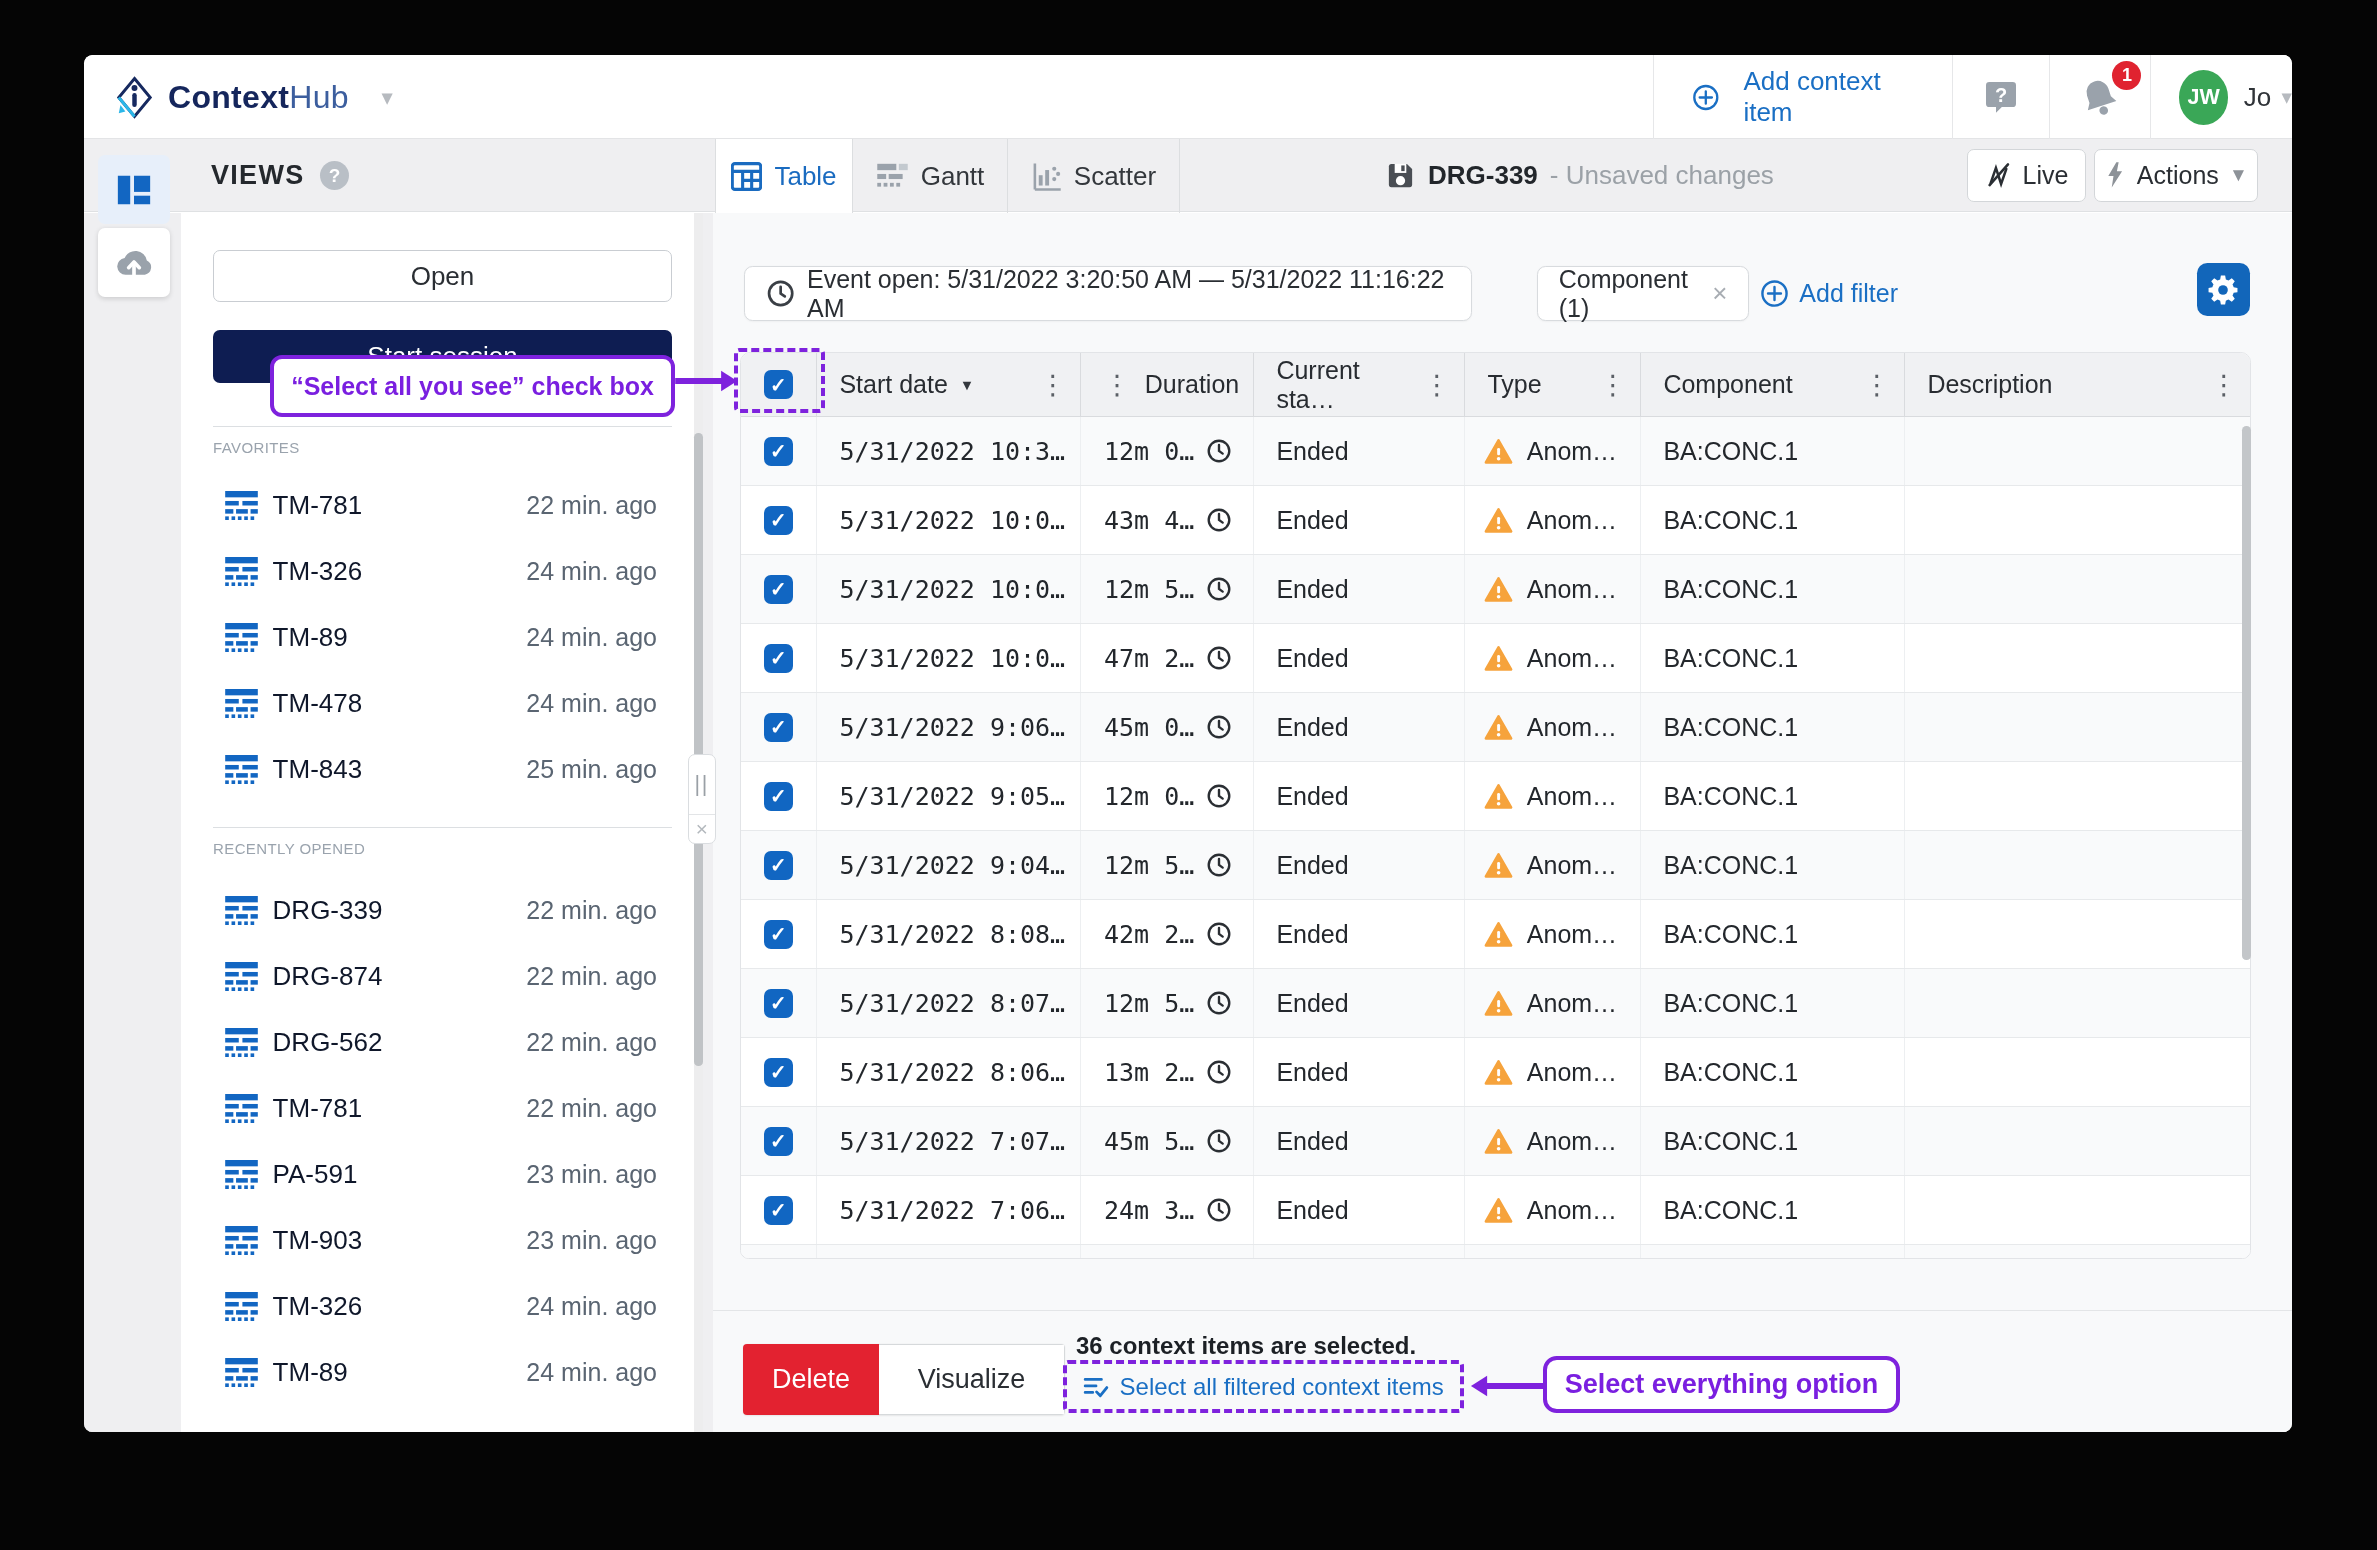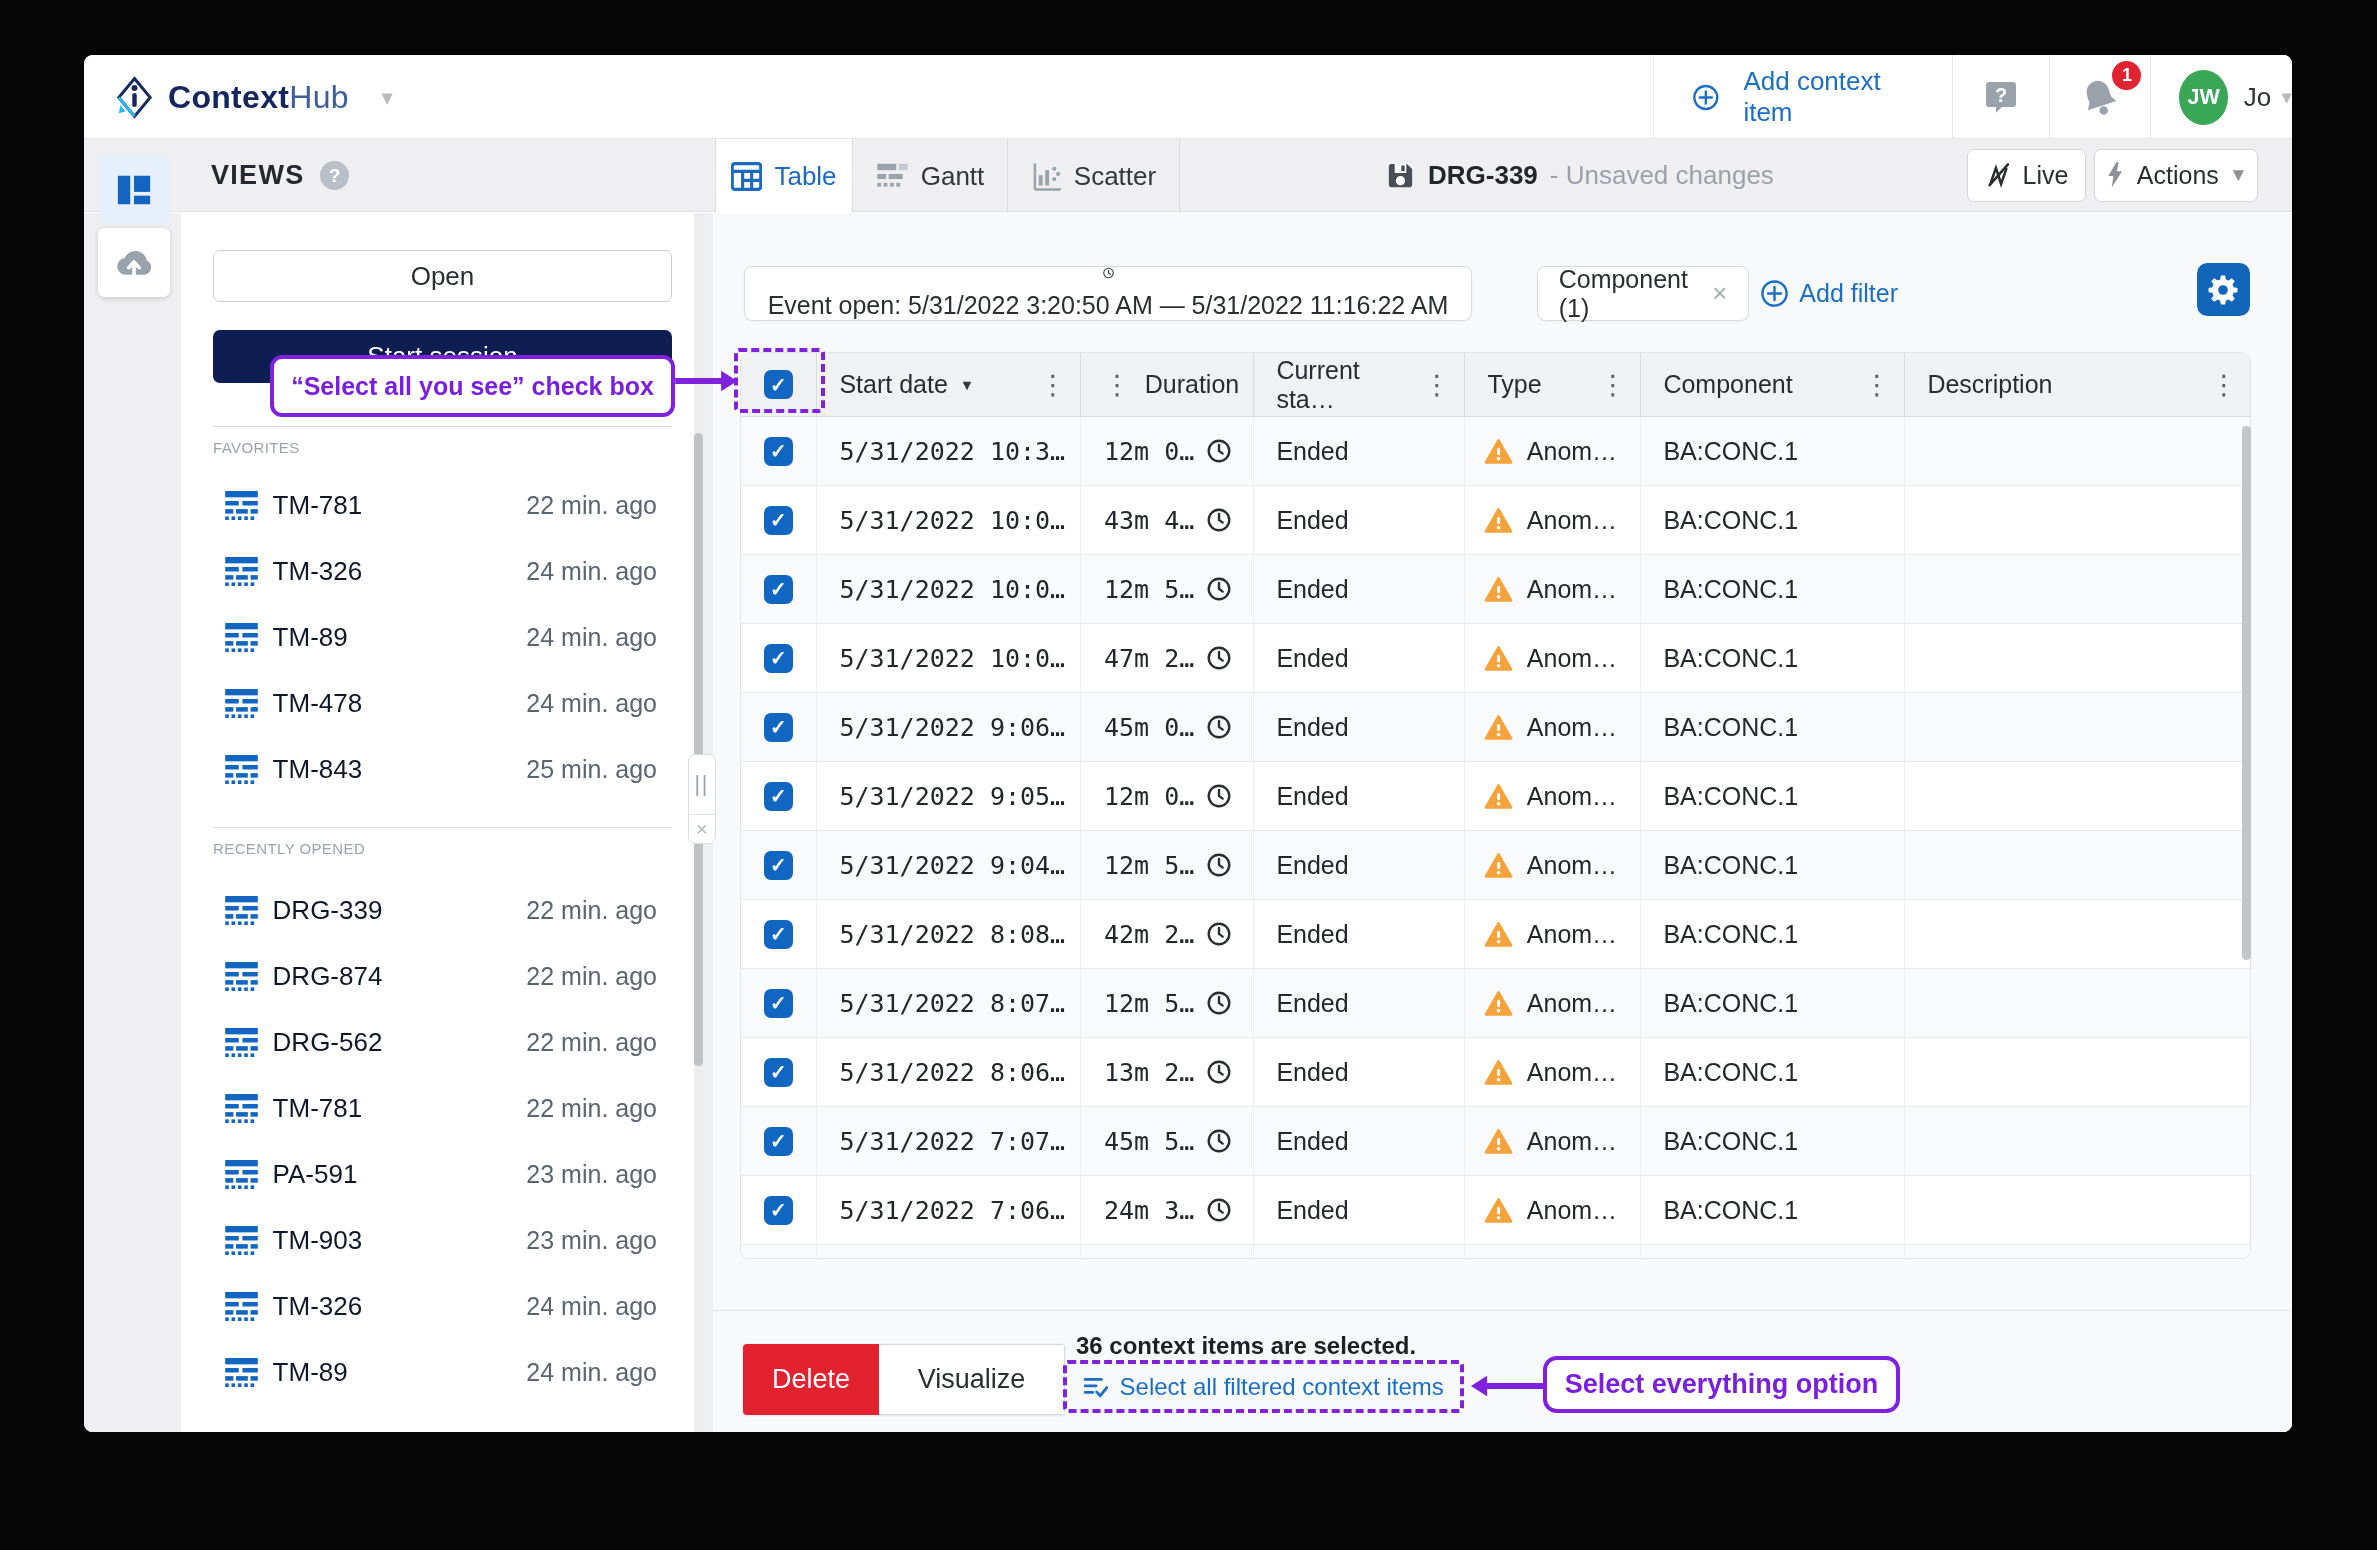--- a/index.html
+++ b/index.html
@@ -63,21 +63,21 @@
   .sitem .tm { margin-left:auto; font-size:25px; color:#5a6572; }
   .side-scroll { position:absolute; left:610px; top:158px; width:8.6px; bottom:0; background:#ededee; z-index:4; }
   .side-thumb { position:absolute; left:0; top:220px; width:8.6px; height:633px; background:#c0c3c6; border-radius:4.3px; }
   .resize { position:absolute; left:604px; top:699px; width:27.6px; height:90px; background:#fff; border:0.9px solid #dadde0; border-radius:6.9px; z-index:8; display:flex; flex-direction:column; overflow:hidden; }
   .resize .grip { flex:1; display:flex; align-items:center; justify-content:center; color:#9aa0a6; font-size:21.5px; letter-spacing:1.7px; border-bottom:0.9px solid #e3e5e7; }
   .resize .x { height:27.6px; display:flex; align-items:center; justify-content:center; color:#b3b8bd; font-size:20.7px; }
 
   
   .content { position:absolute; left:629px; top:158px; right:0; bottom:0; background:#f8f9fa; }
   .pill { position:absolute; top:53px; height:55px; background:#fff; border:0.9px solid #d8dbde; border-radius:8.6px; display:flex; align-items:center; gap:12px; padding:0 20.7px; font-size:25px; color:#2a2e33; box-shadow:0 0.9px 1.7px rgba(0,0,0,.04); }
-  .pill-event { left:31px; width:728px;flex-direction:column; }
+  .pill-event { left:31px; width:728px; }
   .pill-component { left:824px; width:212px; justify-content:center; }
   .pill-x { color:#a8adb3; font-size:26px; margin-left:5.2px; }
   .add-filter { position:absolute; left:1047px; top:53px; height:55px; display:flex; align-items:center; gap:10.3px; font-size:25px; color:#1a6fc4; }
   .gear-btn { position:absolute; left:1484px; top:50px; width:53px; height:53px; background:#1266ba; border-radius:10.3px; display:flex; align-items:center; justify-content:center; }
 
   .card { position:absolute; left:27px; top:139px; width:1511px; height:907px; background:#fff; border:0.9px solid #e2e4e7; border-radius:10.3px 10.3px 8.6px 8.6px; overflow:hidden; }
   .thead, .trow { display:grid; grid-template-columns:76px 264px 173px 211px 176px 264px 346px; }
   .thead { height:64px; background:#f0f1f3; border-bottom:0.9px solid #d9dbde; }
   .th { display:flex; align-items:center; font-size:25px; color:#282c31; border-right:0.9px solid #d9dbde; padding:0 13.8px 0 22.4px; }
   .th:last-child { border-right:none; }

